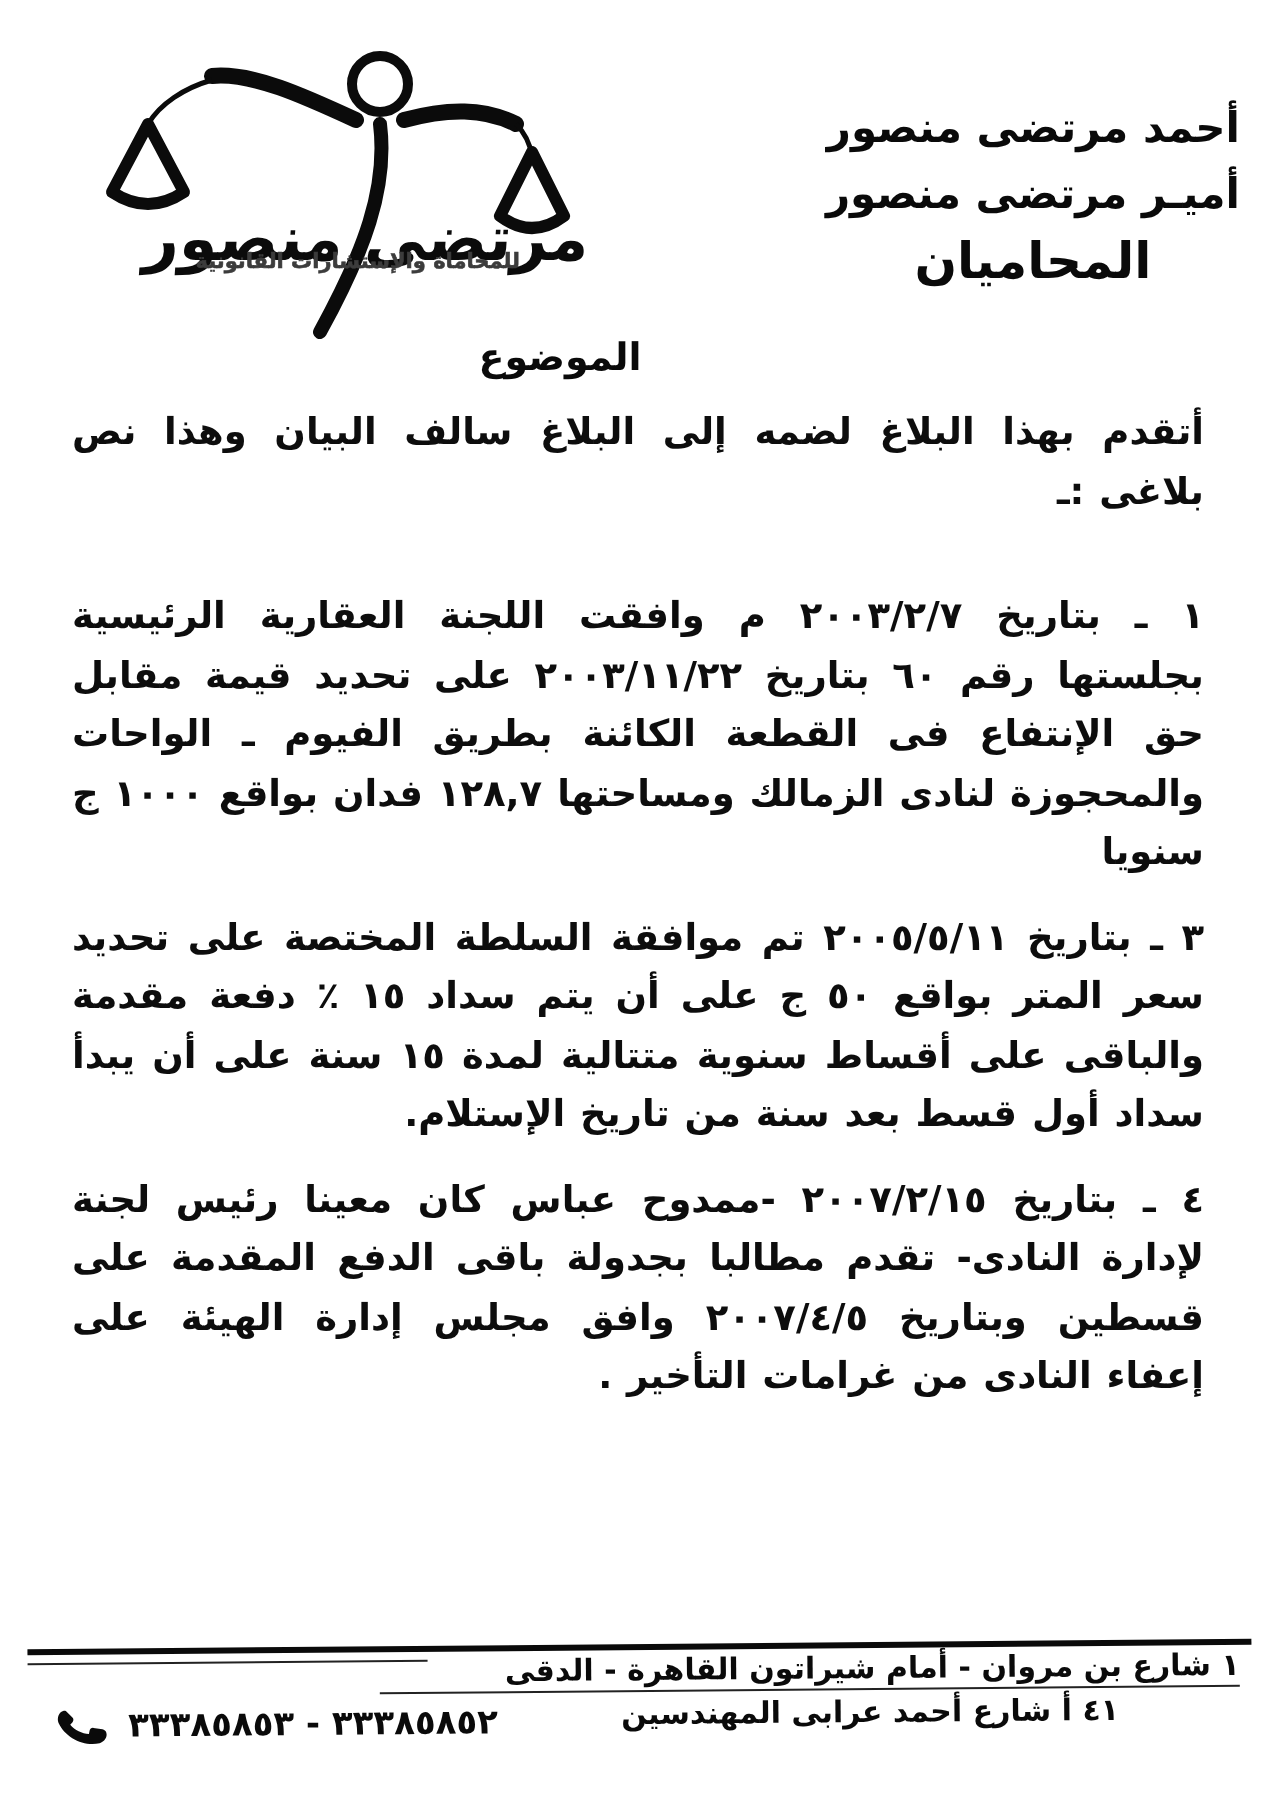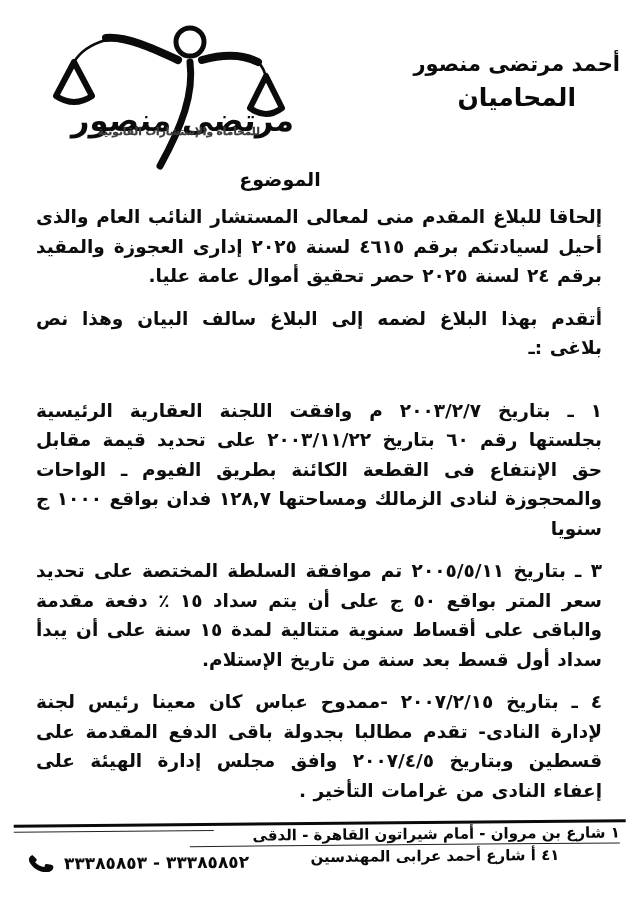--- a/index.html
+++ b/index.html
@@ -131,28 +131,28 @@
       <path d="M236,48 C240,52 243,58 244,64" fill="none" stroke="#0b0b0b" stroke-width="2.5"></path>
 
       <path d="M244,62 L228,94 Q244,106 260,94 Z" fill="#fff" stroke="#0b0b0b" stroke-width="6" stroke-linejoin="round"></path>
     </svg>
     <div class="logo-brand">مرتضى منصور</div>
     <div class="logo-tagline">للمحاماة والإستشارات القانونية</div>
   </div>
 
   <div class="names-block">
     <div class="name-line">أحمد مرتضى منصور</div>
+    <div class="name-line">أميـر مرتضى منصور</div>
     <div class="names-subtitle">المحاميان</div>
   </div>
 </div>
 
 <div class="doc-title">الموضوع</div>
 
 <div class="doc-body">
-  <p>إلحاقا للبلاغ المقدم منى لمعالى المستشار النائب العام والذى أحيل لسيادتكم برقم ٤٦١٥ لسنة ٢٠٢٥ إدارى العجوزة والمقيد برقم ٢٤ لسنة ٢٠٢٥ حصر تحقيق أموال عامة عليا.</p>
   <p class="gap-lg">أتقدم بهذا البلاغ لضمه إلى البلاغ سالف البيان وهذا نص بلاغى :ـ</p>
   <p>١ ـ بتاريخ ٢٠٠٣/٢/٧ م وافقت اللجنة العقارية الرئيسية بجلستها رقم ٦٠ بتاريخ ٢٠٠٣/١١/٢٢ على تحديد قيمة مقابل حق الإنتفاع فى القطعة الكائنة بطريق الفيوم ـ الواحات والمحجوزة لنادى الزمالك ومساحتها ١٢٨,٧ فدان بواقع ١٠٠٠ ج سنويا</p>
   <p>٣ ـ بتاريخ ٢٠٠٥/٥/١١ تم موافقة السلطة المختصة على تحديد سعر المتر بواقع ٥٠ ج  على أن يتم سداد ١٥ ٪ دفعة مقدمة والباقى على أقساط سنوية متتالية لمدة ١٥ سنة على أن يبدأ سداد أول قسط بعد سنة من تاريخ الإستلام.</p>
   <p>٤ ـ بتاريخ ٢٠٠٧/٢/١٥ -ممدوح عباس كان معينا رئيس لجنة لإدارة النادى- تقدم مطالبا بجدولة باقى الدفع المقدمة على قسطين وبتاريخ ٢٠٠٧/٤/٥ وافق مجلس إدارة الهيئة على إعفاء النادى من غرامات التأخير .</p>
 </div>
 
 <div class="footer">
   <div class="footer-rule"></div>
   <div class="footer-rule-thin"></div>
 

